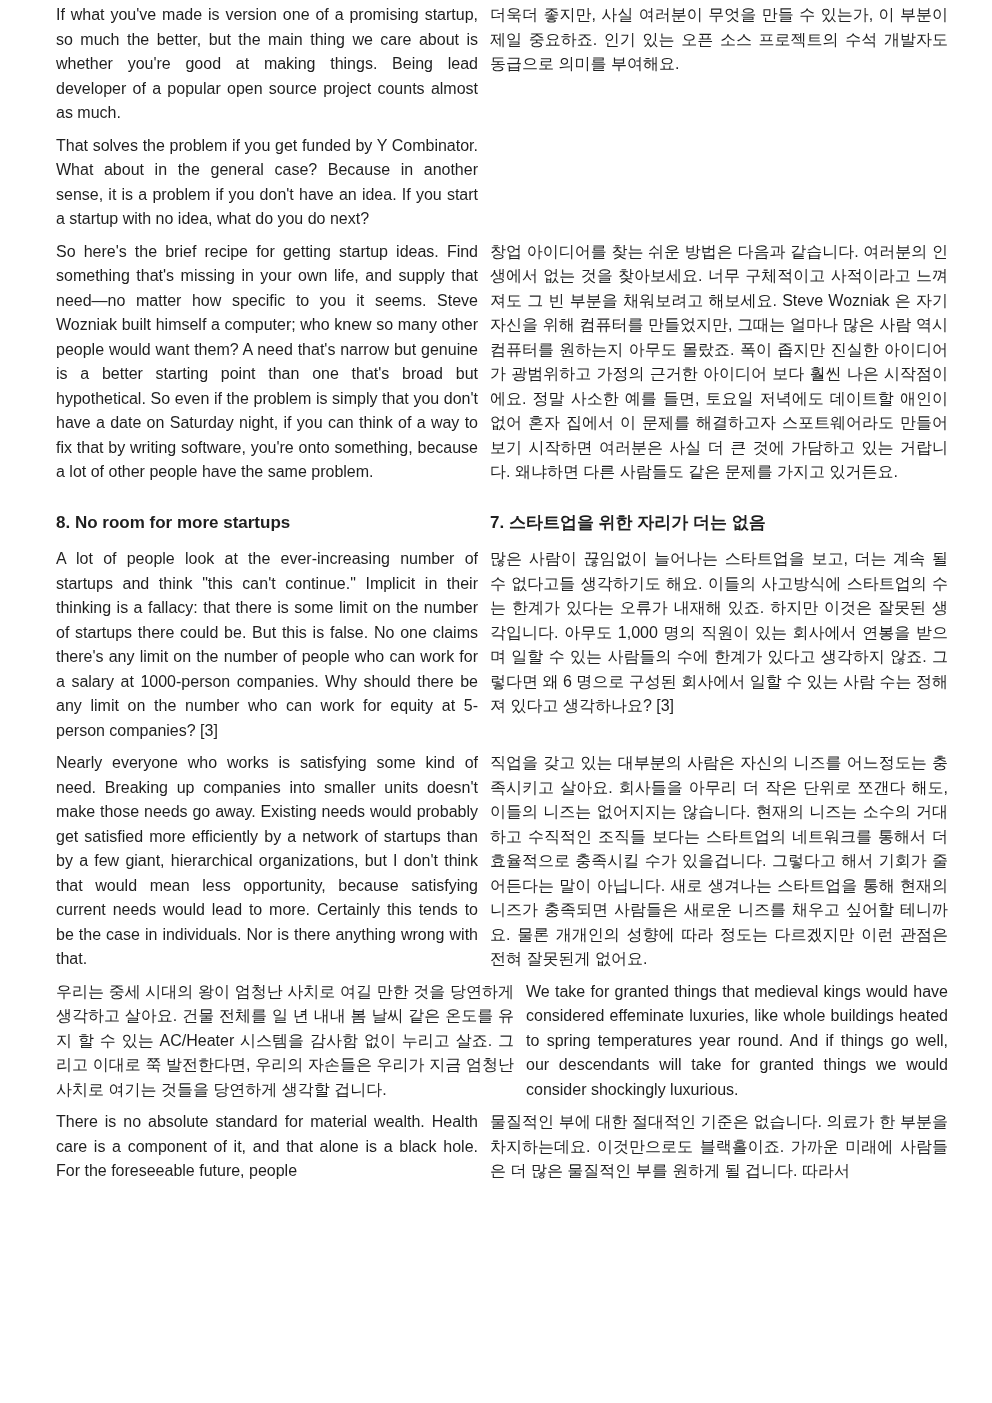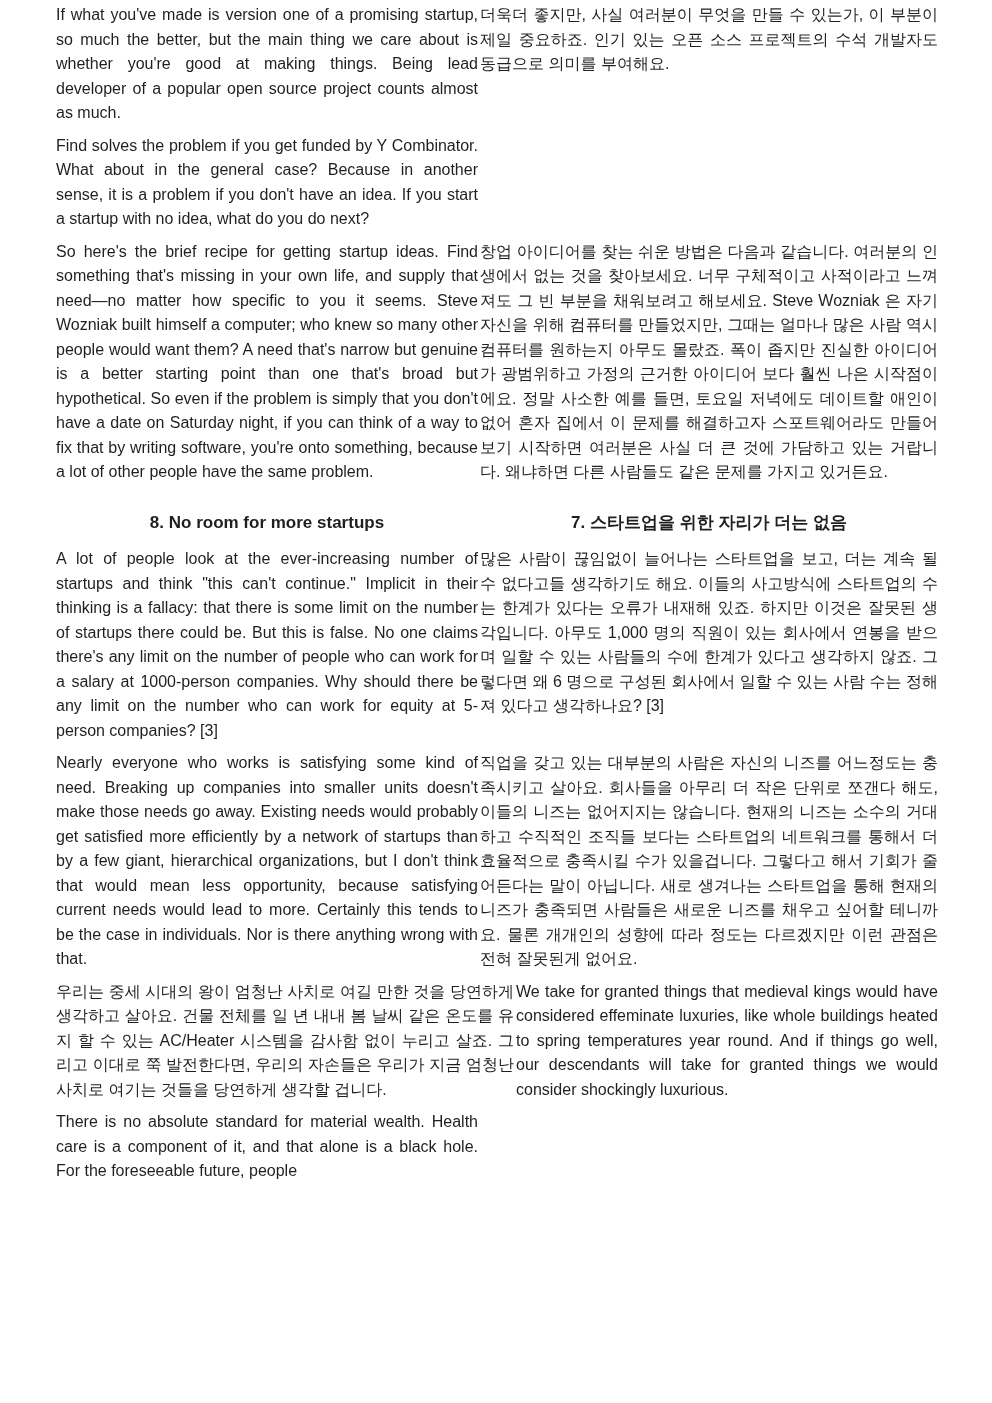--- a/index.html
+++ b/index.html
@@ -9,54 +9,54 @@
     width: 992px;
     height: 1403px;
     overflow: hidden;
     background: var(--bg-color, #ffffff);
     color: var(--text-color, #1f1f1f);
     padding: 3px 42px 0 56px;
     font-family: "Liberation Sans", "DejaVu Sans", sans-serif;
   }
   .row {
     display: flex;
-    gap: 2px;
+    gap: 12px;
     margin-bottom: 8px;
     align-items: flex-start;
   }
   .col {
     font-size: 16px;
     line-height: 24.5px;
     text-align: justify;
     text-justify: inter-word;
     white-space: normal;
   }
   .col-en { width: 422px; }
   .col-ko { width: 458px; }
   .heading-row {
     margin-top: 26px;
     margin-bottom: 12px;
   }
   .heading-row .col {
     font-weight: 700;
     font-size: 17px;
-    text-align: center;
+    text-align: left;
   }
 </style>
 </head>
 <body>
 
 <div class="page">
   <div id="rows">
       <div class="row">
         <div class="col col-en">If what you've made is version one of a promising startup, so much the better, but the main thing we care about is whether you're good at making things. Being lead developer of a popular open source project counts almost as much.</div>
         <div class="col col-ko">더욱더 좋지만, 사실 여러분이 무엇을 만들 수 있는가, 이 부분이 제일 중요하죠. 인기 있는 오픈 소스 프로젝트의 수석 개발자도 동급으로 의미를 부여해요.</div>
       </div>
       <div class="row">
-        <div class="col col-en">Find solves the problem if you get funded by Y Combinator. What about in the general case? Because in another sense, it is a problem if you don't have an idea. If you start a startup with no idea, what do you do next?</div>
+        <div class="col col-en">That solves the problem if you get funded by Y Combinator. What about in the general case? Because in another sense, it is a problem if you don't have an idea. If you start a startup with no idea, what do you do next?</div>
       </div>
       <div class="row">
         <div class="col col-en">So here's the brief recipe for getting startup ideas. Find something that's missing in your own life, and supply that need—no matter how specific to you it seems. Steve Wozniak built himself a computer; who knew so many other people would want them? A need that's narrow but genuine is a better starting point than one that's broad but hypothetical. So even if the problem is simply that you don't have a date on Saturday night, if you can think of a way to fix that by writing software, you're onto something, because a lot of other people have the same problem.</div>
         <div class="col col-ko">창업 아이디어를 찾는 쉬운 방법은 다음과 같습니다. 여러분의 인생에서 없는 것을 찾아보세요. 너무 구체적이고 사적이라고 느껴져도 그 빈 부분을 채워보려고 해보세요. Steve Wozniak 은 자기 자신을 위해 컴퓨터를 만들었지만, 그때는 얼마나 많은 사람 역시 컴퓨터를 원하는지 아무도 몰랐죠. 폭이 좁지만 진실한 아이디어가 광범위하고 가정의 근거한 아이디어 보다 훨씬 나은 시작점이에요. 정말 사소한 예를 들면, 토요일 저녁에도 데이트할 애인이 없어 혼자 집에서 이 문제를 해결하고자 스포트웨어라도 만들어 보기 시작하면 여러분은 사실 더 큰 것에 가담하고 있는 거랍니다. 왜냐하면 다른 사람들도 같은 문제를 가지고 있거든요.</div>
       </div>
       <div class="row heading-row">
         <div class="col col-en">8. No room for more startups</div>
         <div class="col col-ko">7. 스타트업을 위한 자리가 더는 없음</div>
       </div>
       <div class="row">
@@ -66,15 +66,16 @@
       <div class="row">
         <div class="col col-en">Nearly everyone who works is satisfying some kind of need. Breaking up companies into smaller units doesn't make those needs go away. Existing needs would probably get satisfied more efficiently by a network of startups than by a few giant, hierarchical organizations, but I don't think that would mean less opportunity, because satisfying current needs would lead to more. Certainly this tends to be the case in individuals. Nor is there anything wrong with that.</div>
         <div class="col col-ko">직업을 갖고 있는 대부분의 사람은 자신의 니즈를 어느정도는 충족시키고 살아요. 회사들을 아무리 더 작은 단위로 쪼갠다 해도, 이들의 니즈는 없어지지는 않습니다. 현재의 니즈는 소수의 거대하고 수직적인 조직들 보다는 스타트업의 네트워크를 통해서 더 효율적으로 충족시킬 수가 있을겁니다. 그렇다고 해서 기회가 줄어든다는 말이 아닙니다. 새로 생겨나는 스타트업을 통해 현재의 니즈가 충족되면 사람들은 새로운 니즈를 채우고 싶어할 테니까요. 물론 개개인의 성향에 따라 정도는 다르겠지만 이런 관점은 전혀 잘못된게 없어요.</div>
       </div>
       <div class="row">
         <div class="col col-ko">우리는 중세 시대의 왕이 엄청난 사치로 여길 만한 것을 당연하게 생각하고 살아요. 건물 전체를 일 년 내내 봄 날씨 같은 온도를 유지 할 수 있는 AC/Heater 시스템을 감사함 없이 누리고 살죠. 그리고 이대로 쭉 발전한다면, 우리의 자손들은 우리가 지금 엄청난 사치로 여기는 것들을 당연하게 생각할 겁니다.</div>
         <div class="col col-en">We take for granted things that medieval kings would have considered effeminate luxuries, like whole buildings heated to spring temperatures year round. And if things go well, our descendants will take for granted things we would consider shockingly luxurious.</div>
       </div>
       <div class="row">
         <div class="col col-en">There is no absolute standard for material wealth. Health care is a component of it, and that alone is a black hole. For the foreseeable future, people</div>
+        <div class="col col-ko">물질적인 부에 대한 절대적인 기준은 없습니다. 의료가 한 부분을 차지하는데요. 이것만으로도 블랙홀이죠. 가까운 미래에 사람들은 더 많은 물질적인 부를 원하게 될 겁니다. 따라서</div>
       </div>
     </div>
 </div>
 
 </body></html>

